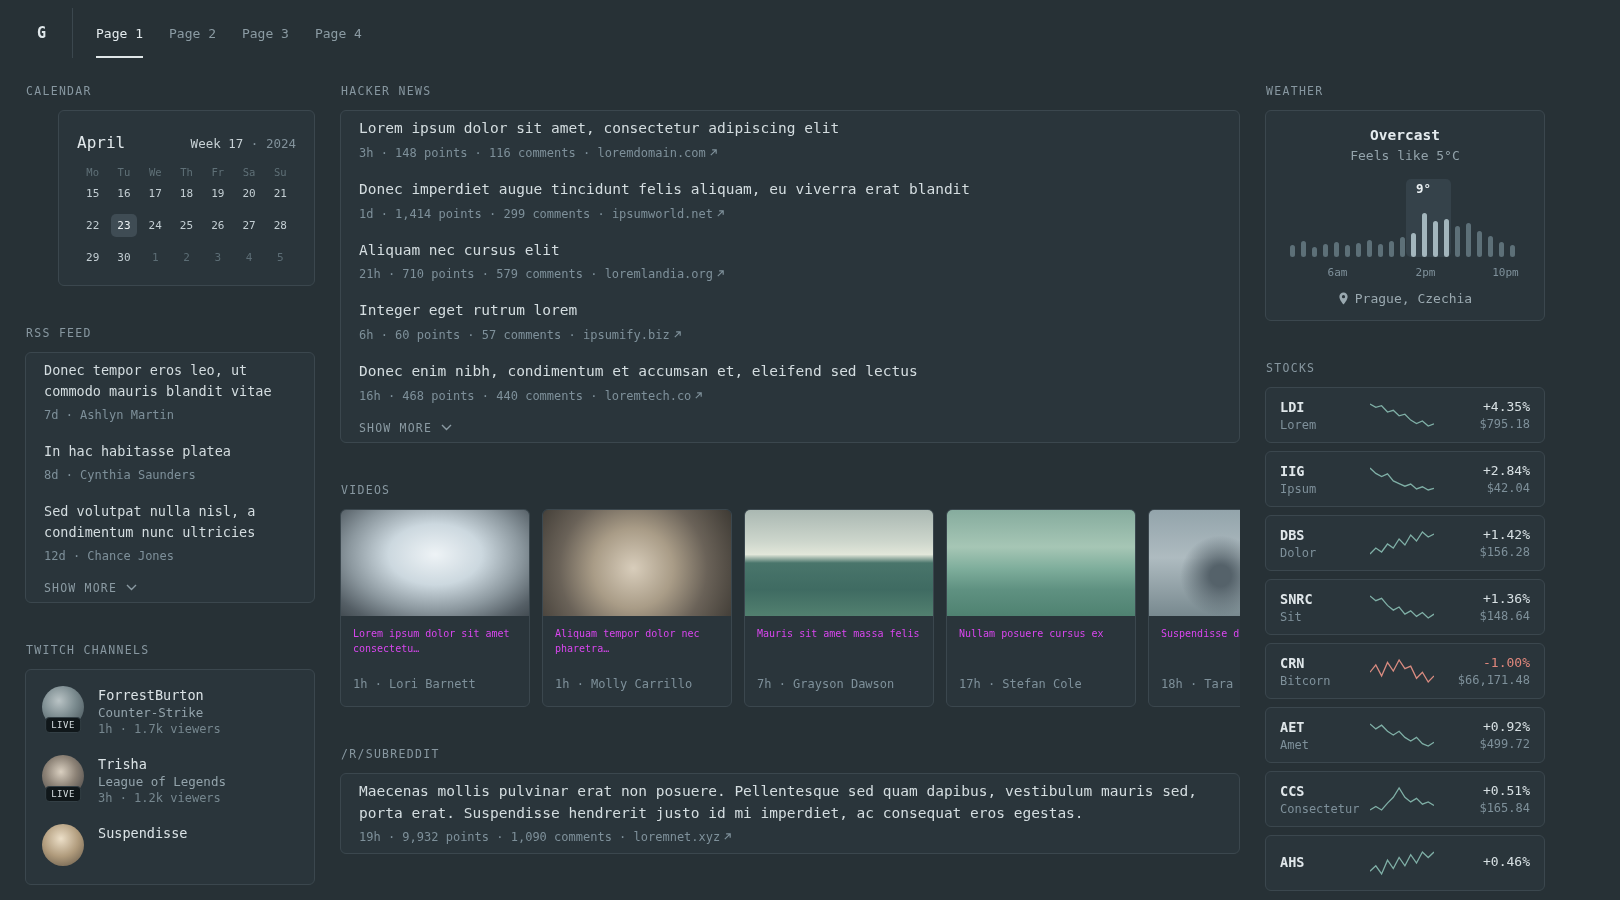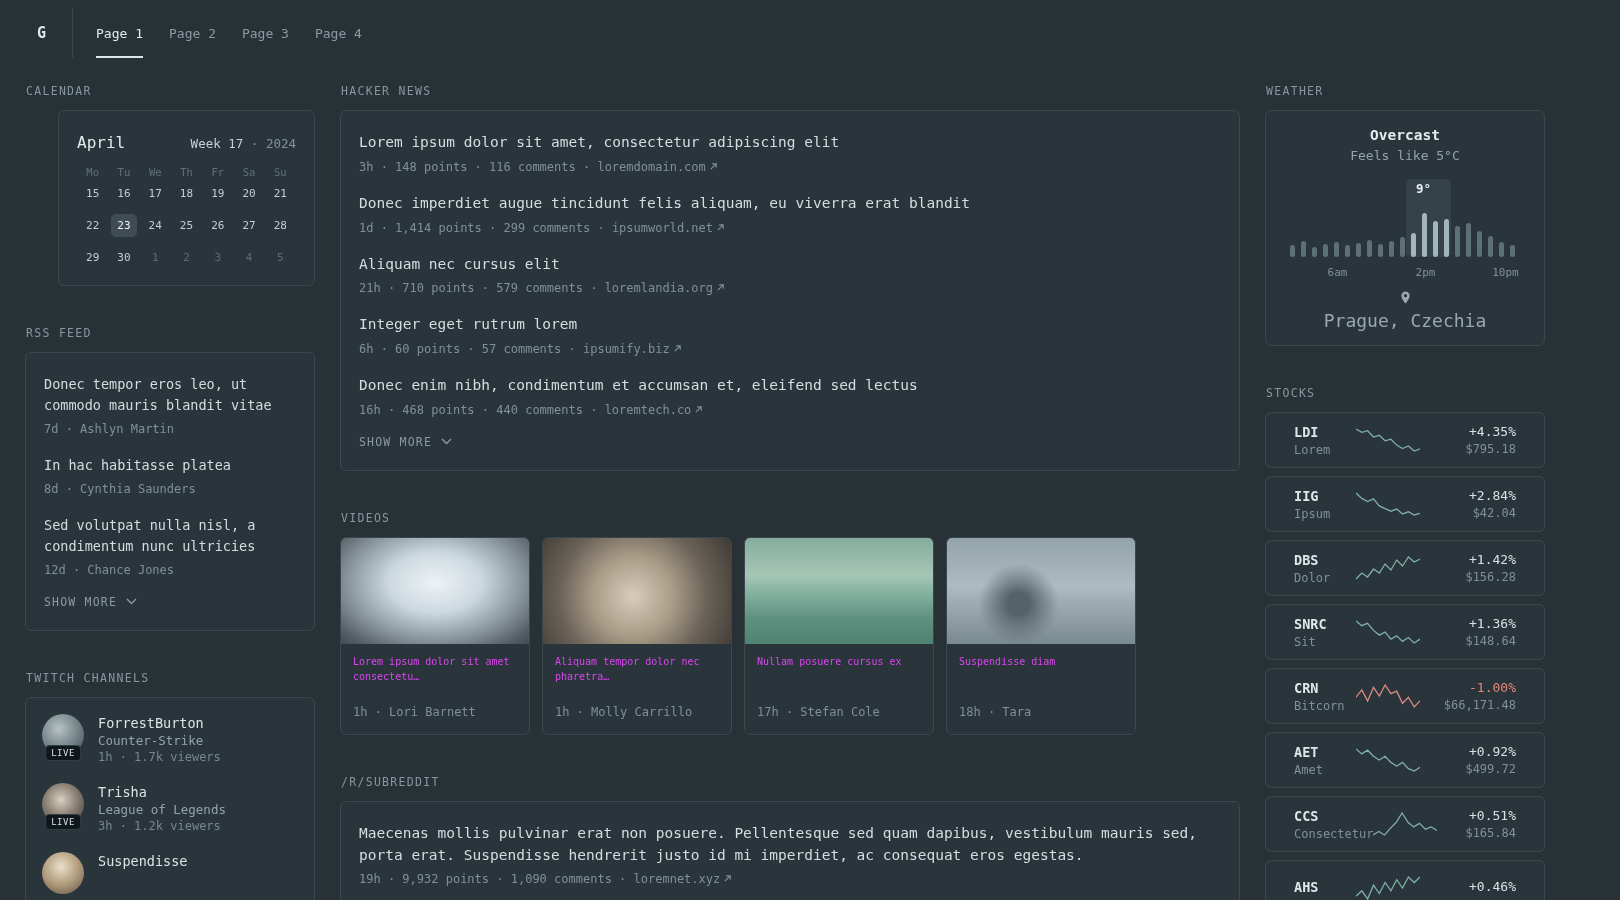--- a/index.html
+++ b/index.html
@@ -49,21 +49,21 @@
   .cal-grid { display: grid; grid-template-columns: repeat(7, 1fr); row-gap: 9px; justify-items: center; }
   .cal-dh { font-size: 10.5px; color: #5f7077; margin-bottom: 4px; }
   .cal-day {
     font-size: 11px; color: #c3ced3; width: 26px; height: 23px;
     display: flex; align-items: center; justify-content: center; border-radius: 5px;
   }
   .cal-day.muted { color: #5c6d75; }
   .cal-day.current { background: #3f4c54; color: #ecf1f3; }
 
   
-  .feed-card { padding: 21px 18px; }
+  .feed-card { padding: 7px 18px; }
   .feed-item { margin-bottom: 17px; }
   .feed-item:last-child { margin-bottom: 0; }
   .rss-title, .hn-title {
     display: block; font-size: 13.5px; line-height: 1.55; color: #d4dde0;
     text-decoration: none; cursor: pointer;
   }
   .hn-title { font-size: 14.5px; line-height: 1.5; }
   .item-meta { font-size: 12px; color: #7e909a; margin-top: 4px; line-height: 1.5; }
   .domain { color: #7e909a; text-decoration: none; cursor: pointer; }
   .ext-icon { display: inline-block; margin-left: 3px; color: #7e909a; }
@@ -111,26 +111,26 @@
   .wx-condition { font-size: 14.5px; font-weight: bold; color: #e4ebee; }
   .wx-feels { font-size: 13px; color: #93a3ab; margin-top: 5px; }
   .w-chart { position: relative; width: 235px; height: 100px; margin: 16px auto 0; }
   .w-band { position: absolute; top: 0; height: 78px; background: #35424a; border-radius: 5px; }
   .w-temp { position: absolute; top: 2px; transform: translateX(-50%); font-size: 12.5px; font-weight: bold; color: #eaf0f2; }
   .w-bars { position: absolute; left: 2px; bottom: 22px; display: flex; align-items: flex-end; gap: 6px; height: 46px; }
   .w-bar { width: 5px; border-radius: 2.5px; background: #5d7078; }
   .w-bar.bright { background: #a3b6bd; }
   .w-times { position: absolute; left: 2px; right: 0; bottom: 0; height: 14px; }
   .w-time { position: absolute; bottom: 0; transform: translateX(-50%); font-size: 11px; color: #7e909a; }
-  .wx-loc { display: flex; align-items: center; justify-content: center; gap: 6px; margin-top: 12px; font-size: 18px; color: #9aa9b0; flex-direction: column; }
+  .wx-loc { display: flex; align-items: center; justify-content: center; gap: 6px; margin-top: 12px; font-size: 13px; color: #9aa9b0; }
   .pin-icon { color: #9aa9b0; }
 
   
   .stocks-list { display: flex; flex-direction: column; gap: 8px; }
-  .stock-card { display: flex; align-items: center; padding: 9px 28px; height: 56px; text-decoration: none; cursor: pointer; }
+  .stock-card { display: flex; align-items: center; padding: 9px 14px; height: 56px; text-decoration: none; cursor: pointer; }
   .st-left { display: flex; flex-direction: column; gap: 3px; flex: 1; }
   .st-symbol { font-size: 13.5px; font-weight: bold; color: #e0e7ea; }
   .st-name { font-size: 12px; color: #7e909a; }
   .st-spark { width: 64px; flex: 0 0 64px; display: flex; align-items: center; }
   .st-right { display: flex; flex-direction: column; gap: 3px; width: 96px; text-align: right; }
   .st-change { font-size: 13px; color: #d7e0e3; }
   .st-change.neg { color: #e0877c; }
   .st-price { font-size: 12px; color: #7e909a; }
 </style>
 </head>
@@ -327,20 +327,27 @@
     <span class="video-body">
       <span class="video-title">Lorem ipsum dolor sit amet consectetu…</span>
       <span class="item-meta">1h · Lori Barnett</span>
     </span>
   </a>
             <a class="video-card card">
     <span class="video-thumb thumb-camera"></span>
     <span class="video-body">
       <span class="video-title">Aliquam tempor dolor nec pharetra…</span>
       <span class="item-meta">1h · Molly Carrillo</span>
+    </span>
+  </a>
+            <a class="video-card card">
+    <span class="video-thumb thumb-sea"></span>
+    <span class="video-body">
+      <span class="video-title">Mauris sit amet massa felis</span>
+      <span class="item-meta">7h · Grayson Dawson</span>
     </span>
   </a>
             <a class="video-card card">
     <span class="video-thumb thumb-canoe"></span>
     <span class="video-body">
       <span class="video-title">Nullam posuere cursus ex</span>
       <span class="item-meta">17h · Stefan Cole</span>
     </span>
   </a>
             <a class="video-card card">

